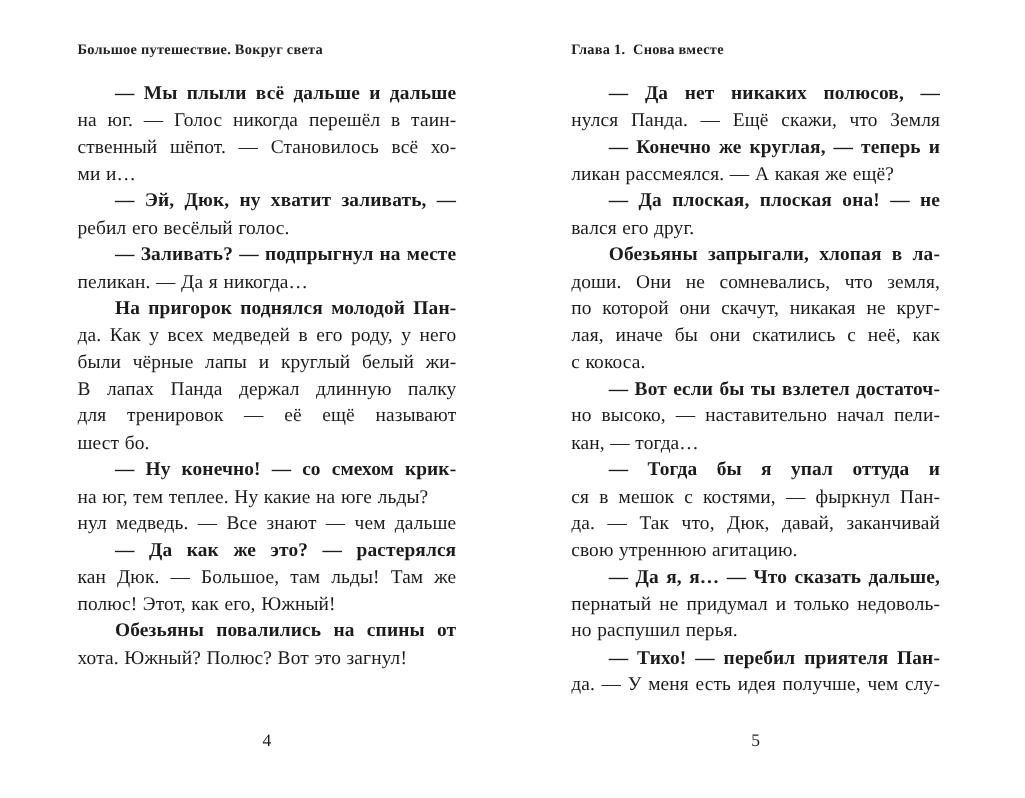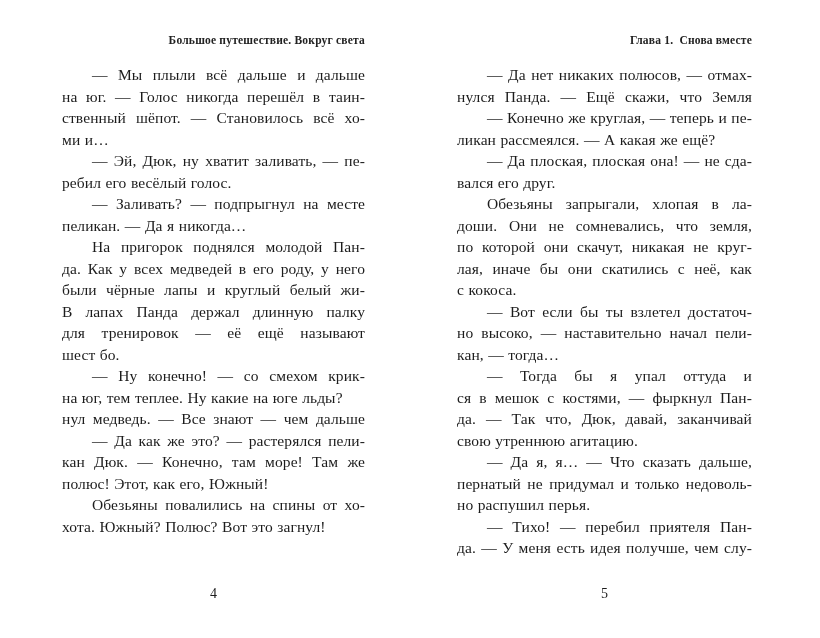--- a/index.html
+++ b/index.html
@@ -19,41 +19,41 @@
   .page-col {
     position: absolute;
     top: 34px;
     height: 580px;
   }
   .page-col.left  { left: 62px;  width: 303px; }
   .page-col.right { left: 457px; width: 295px; }
 
   .running-head {
     height: 14px;
-    text-align: right;
+    text-align: left;
     font-size: 11.5px;
     font-weight: 700;
     letter-spacing: 0.2px;
     color: #222222;
     white-space: pre;
   }
   .text-block {
     margin-top: 16px;
   }
   .line {
     font-size: 15.5px;
     line-height: 21.5px;
     height: 21.5px;
     overflow: hidden;
     text-align: justify;
     text-align-last: justify;
     letter-spacing: 0.1px;
     word-spacing: 0.5px;
   }
-  .line.indent { text-indent: 30px; }
+  .line.indent { text-indent: 30px; font-weight: bold; }
   .line.end    { text-align-last: left; }
 
   .folio {
     position: absolute;
     top: 552px;
     left: 0;
     right: 0;
     text-align: center;
     font-size: 14px;
     color: #1c1c1c;
@@ -78,21 +78,21 @@
         <div class="line indent">На пригорок поднялся молодой Пан-</div>
         <div class="line">да. Как у всех медведей в его роду, у него</div>
         <div class="line">были чёрные лапы и круглый белый жи-</div>
         <div class="line">В лапах Панда держал длинную палку</div>
         <div class="line">для тренировок — её ещё называют</div>
         <div class="line end">шест бо.</div>
         <div class="line indent">— Ну конечно! — со смехом крик-</div>
         <div class="line end">на юг, тем теплее. Ну какие на юге льды?</div>
         <div class="line">нул медведь. — Все знают — чем дальше</div>
         <div class="line indent">— Да как же это? — растерялся пели-</div>
-        <div class="line">кан Дюк. — Конечно, там море! Там же</div>
+        <div class="line">кан Дюк. — Большое, там льды! Там же</div>
         <div class="line end">полюс! Этот, как его, Южный!</div>
         <div class="line indent">Обезьяны повалились на спины от хо-</div>
         <div class="line end">хота. Южный? Полюс? Вот это загнул!</div>
       </div>
     <div class="folio">4</div>
   </div>
 
   <div class="page-col right">
     <div class="running-head">Глава 1.  Снова вместе</div>
     <div class="text-block">

